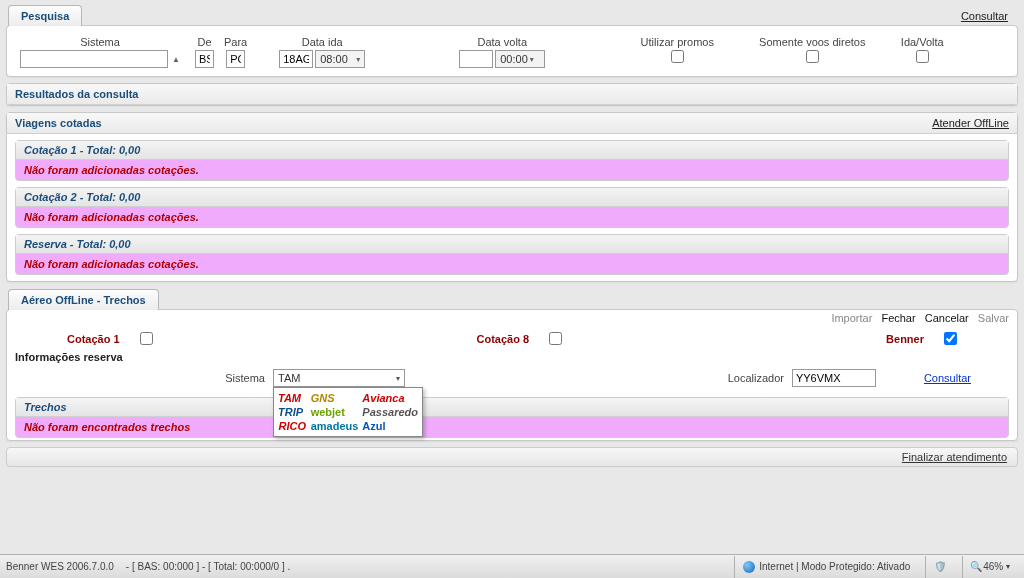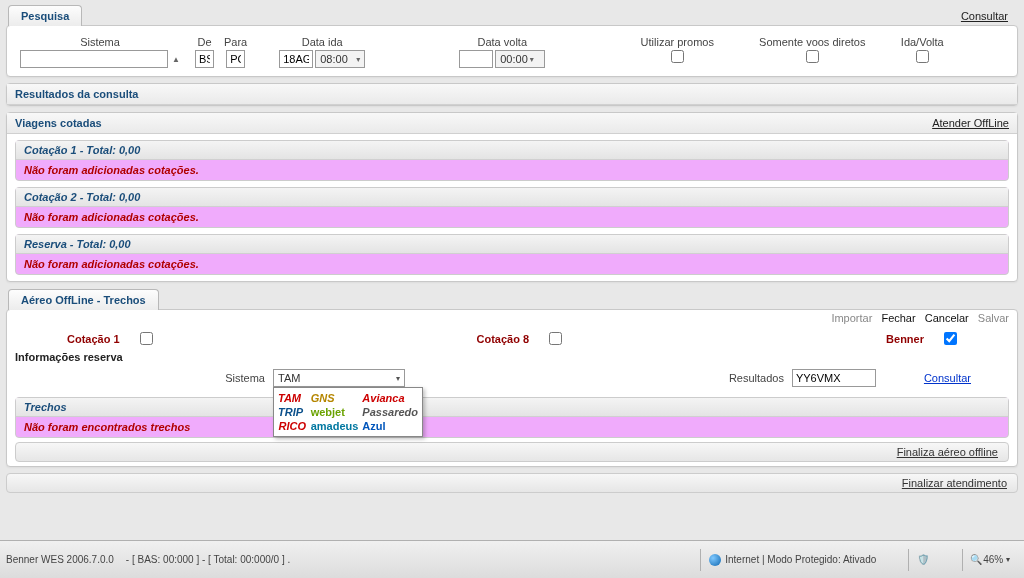--- a/index.html
+++ b/index.html
@@ -52,23 +52,23 @@
 
 .dropdown { position: absolute; top: 18px; left: 0; width: 150px; background: #fff; border: 1px solid #888; box-shadow: 2px 2px 4px rgba(0,0,0,0.25); display: grid; grid-template-columns: 1fr 1fr 1fr; gap: 2px 4px; padding: 4px; z-index: 30; }
 .dd-item { font-size: 11px; font-weight: bold; font-style: italic; text-align: left; }
 .dd-tam { color: #c00; } .dd-gns { color: #b58600; } .dd-avi { color: #c00; }
 .dd-trip { color: #0a4f8a; } .dd-webjet { color: #6aa200; font-style: normal; } .dd-pass { color: #555; font-style: italic; }
 .dd-rico { color: #c00; text-align: center; } .dd-amad { color: #0077a0; text-transform: lowercase; font-style: normal; } .dd-azul { color: #0055bb; font-style: normal; font-weight: bold; }
 
 .btn-bar { background: linear-gradient(#f7f7f7, #e6e6e6); border: 1px solid #ccc; border-radius: 4px; margin: 4px 8px; text-align: right; padding: 3px 10px; font-size: 11px; }
 .btn-bar span { text-decoration: underline; }
 
-.status-bar { position: absolute; bottom: 0; left: 0; right: 0; height: 38px; background: linear-gradient(#f0f0f0, #dcdcdc); border-top: 1px solid #b0b0b0; display: flex; align-items: center; font-size: 10px; color: #444; padding: 0 6px; }
+.status-bar { position: absolute; bottom: 0; left: 0; right: 0; height: 24px; background: linear-gradient(#f0f0f0, #dcdcdc); border-top: 1px solid #b0b0b0; display: flex; align-items: center; font-size: 10px; color: #444; padding: 0 6px; }
 .status-left { display: flex; gap: 12px; }
-.status-right { margin-left: auto; display: flex; gap: 24px; align-items: flex-end; }
+.status-right { margin-left: auto; display: flex; gap: 7px; align-items: flex-end; }
 .status-seg { border-left: 1px solid #b0b0b0; padding: 0 8px; height: 22px; display: flex; align-items: center; }
 .globe { width: 12px; height: 12px; border-radius: 50%; background: radial-gradient(circle at 4px 4px, #7ec8ff, #1067b0); display: inline-block; margin-right: 4px; }
 .zoom-caret { font-size: 8px; }
 </style>
 </head>
 <body>
 <div class="page">
 <div class="content">
 
 <div class="tab-container">
@@ -189,30 +189,29 @@
           <div class="dd-item dd-avi">Avianca</div>
           <div class="dd-item dd-trip">TRIP</div>
           <div class="dd-item dd-webjet">webjet</div>
           <div class="dd-item dd-pass">Passaredo</div>
           <div class="dd-item dd-rico">RICO</div>
           <div class="dd-item dd-amad">amadeus</div>
           <div class="dd-item dd-azul">Azul</div>
         </div>
       </div>
       <div style="flex:1"></div>
-      <label>Resultados</label>
+      <label>Localizador</label>
       <input type="text" class="loc-input" value="YY6VMX" style="">
       <span class="link-blue">Consultar</span>
       <div style="width:30px"></div>
     </div>
     <div class="sub-panel">
       <div class="sub-header">Trechos</div>
       <div class="msg-red">Não foram encontrados trechos</div>
     </div>
-    <div class="btn-bar"><span>Finaliza aéreo offline</span></div>
   </div>
 </div>
 
 <div class="btn-bar" style="margin:4px 0"><span>Finalizar atendimento</span></div>
 
 </div>
 
 <div class="status-bar">
   <div class="status-left">
     <span>Benner WES 2006.7.0.0</span>

